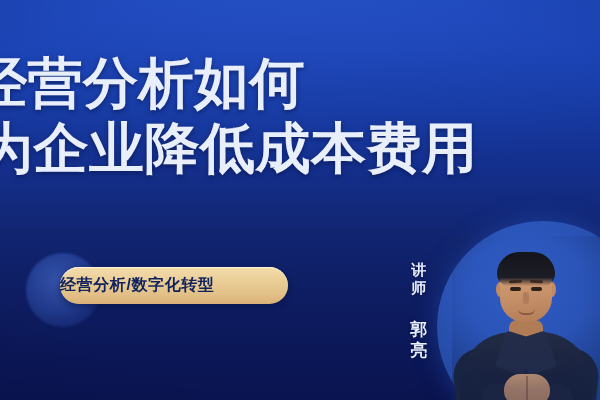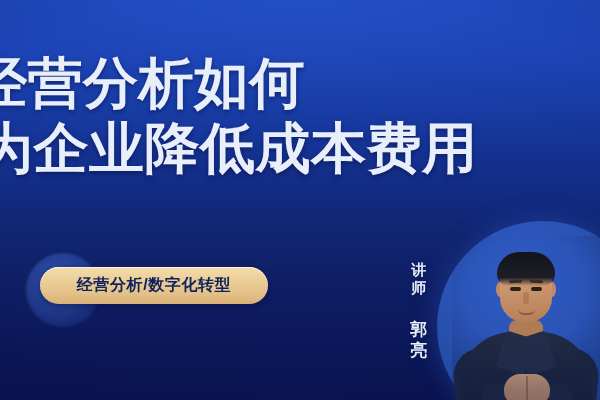--- a/index.html
+++ b/index.html
@@ -105,32 +105,31 @@
     padding-bottom: 10px;
   }
   .title-line-2 {
     font-size: 55px;
     margin-left: -22px;
   }
 
   
   .tag-pill {
     position: absolute;
-    left: 40px;
+    left: 60px;
     top: 267px;
     width: 228px;
     height: 37px;
     border-radius: 19px;
     background: linear-gradient(180deg, #f3dcac 0%, #eace96 38%, #e3c188 72%, #d9b177 100%);
     box-shadow:
       0 2px 6px rgba(4,12,50,0.45),
       inset 0 1px 0 rgba(255,248,232,0.75);
     display: flex;
     align-items: center;
-    justify-content: center;
   }
   .tag-pill-text {
     color: #10225e;
     font-size: 16px;
     font-weight: 700;
     letter-spacing: 0.6px;
     white-space: nowrap;
   }
 
   

